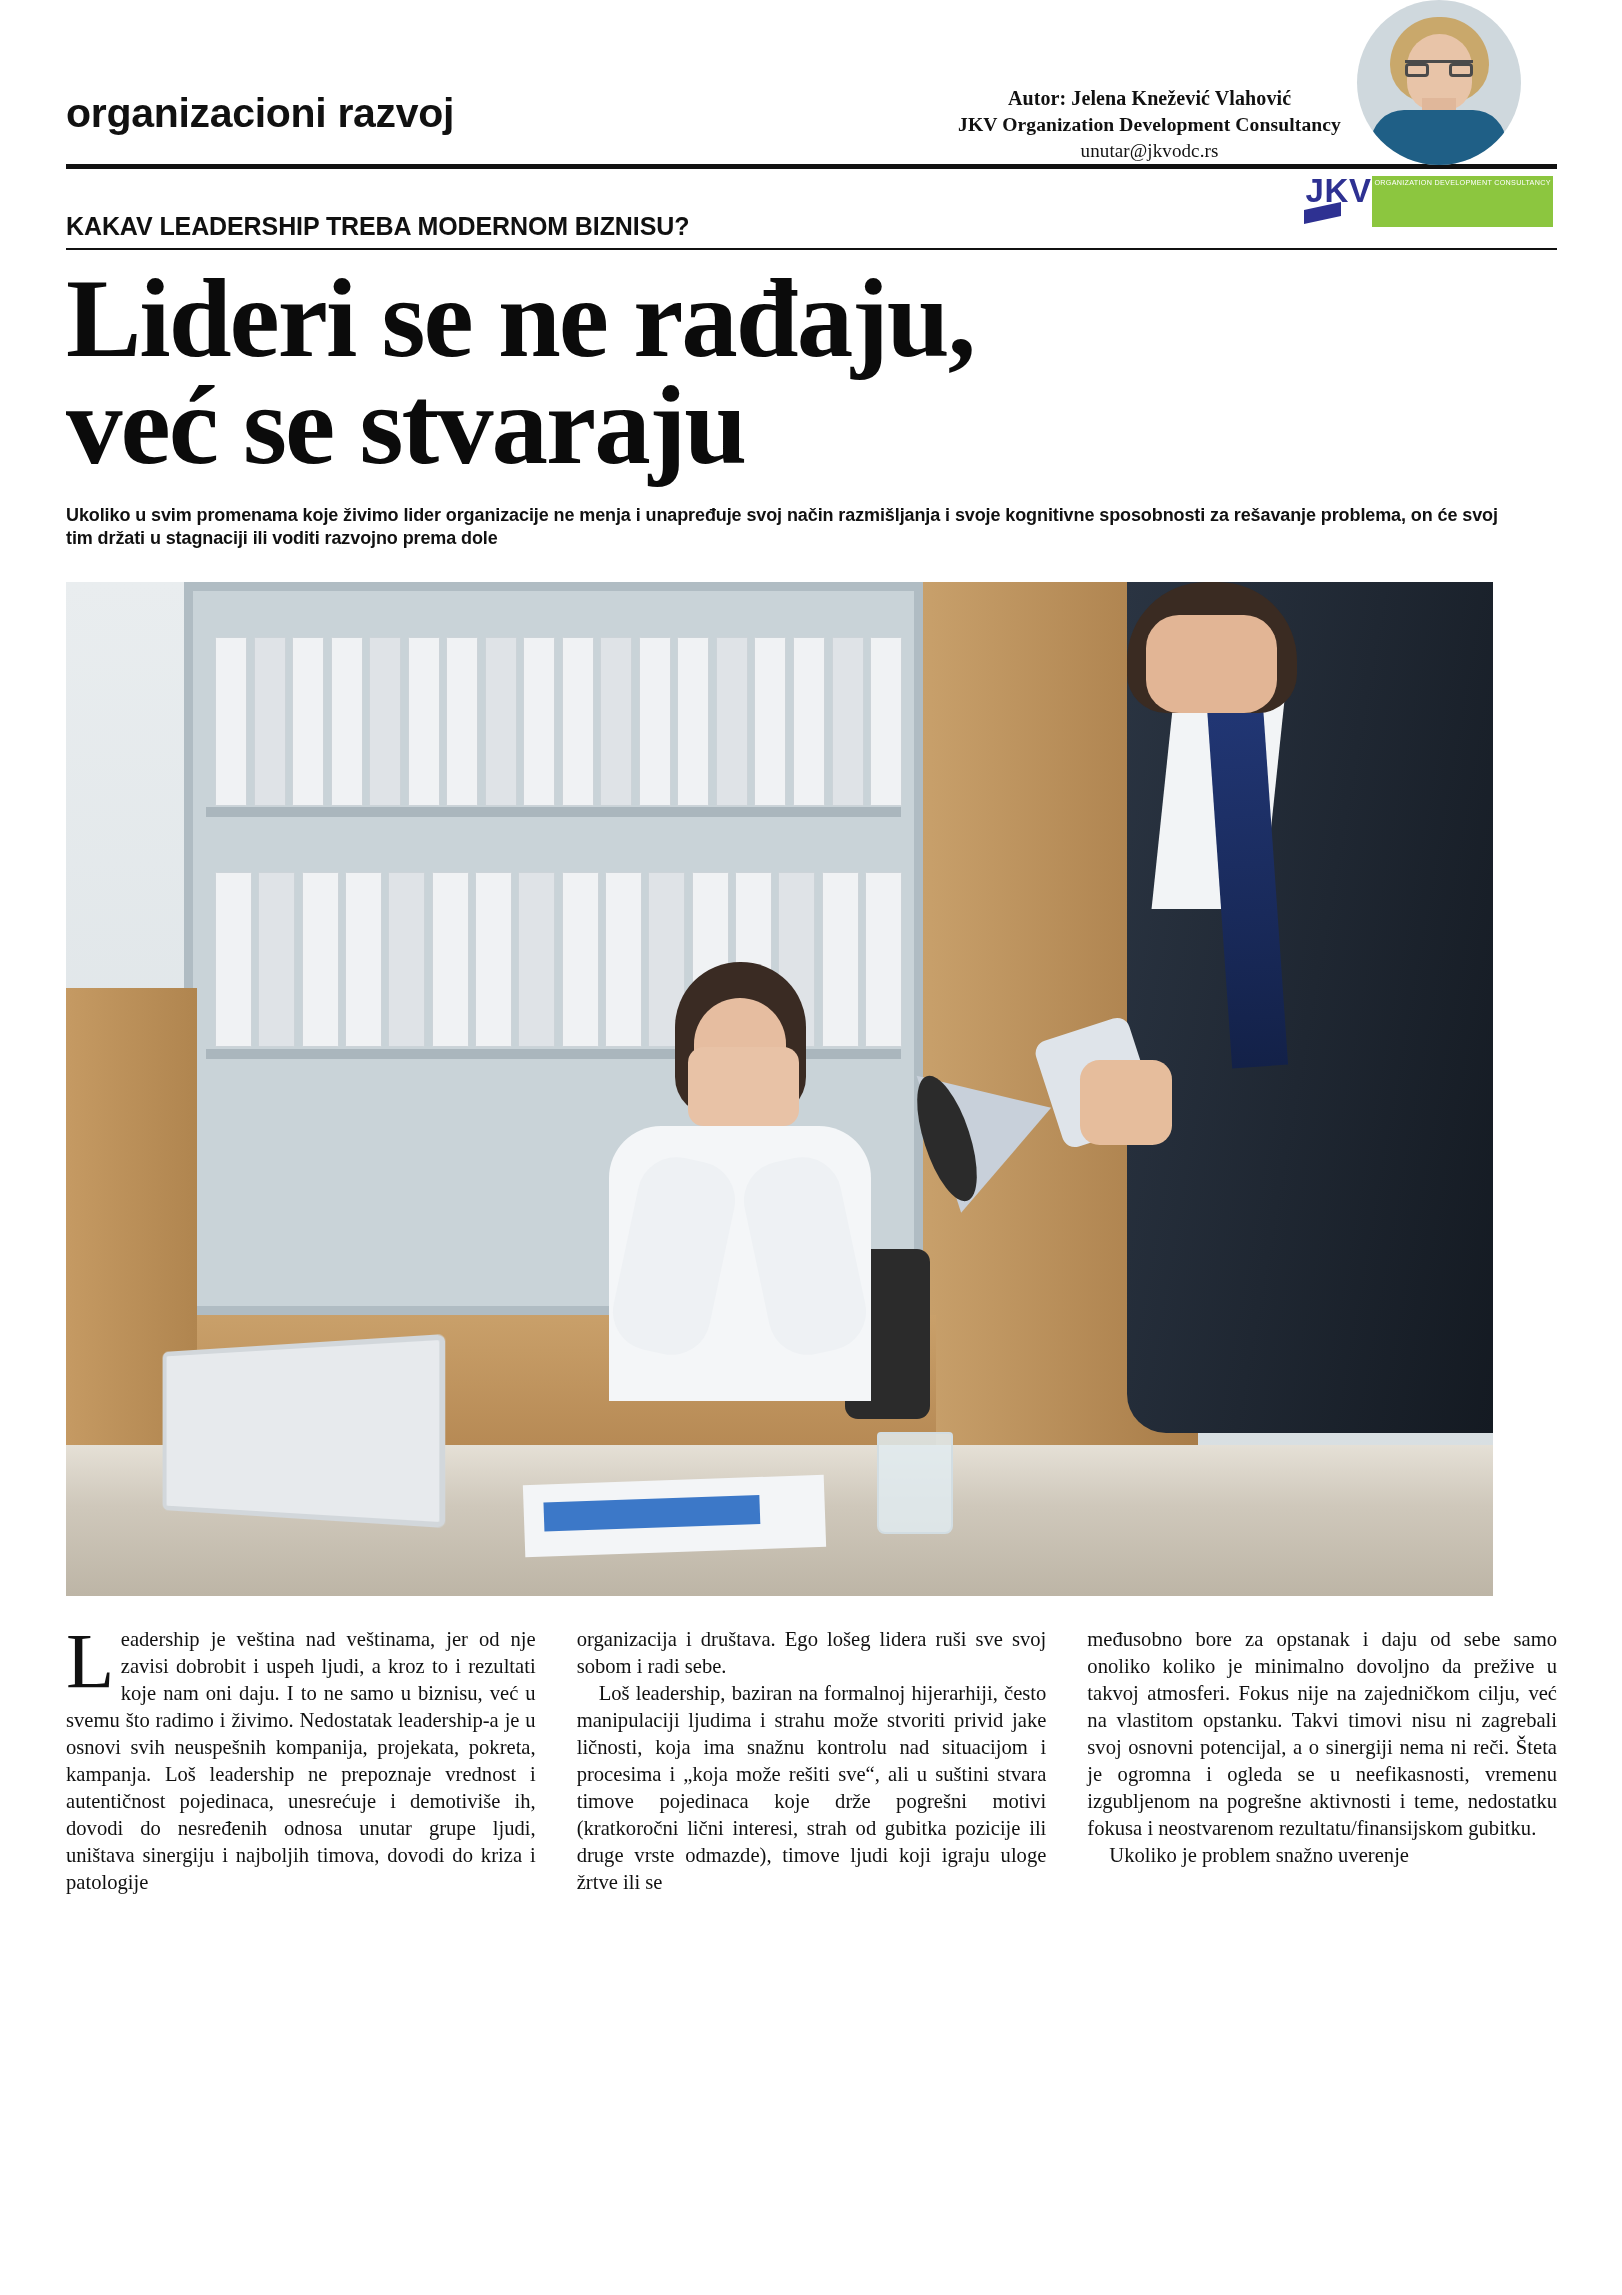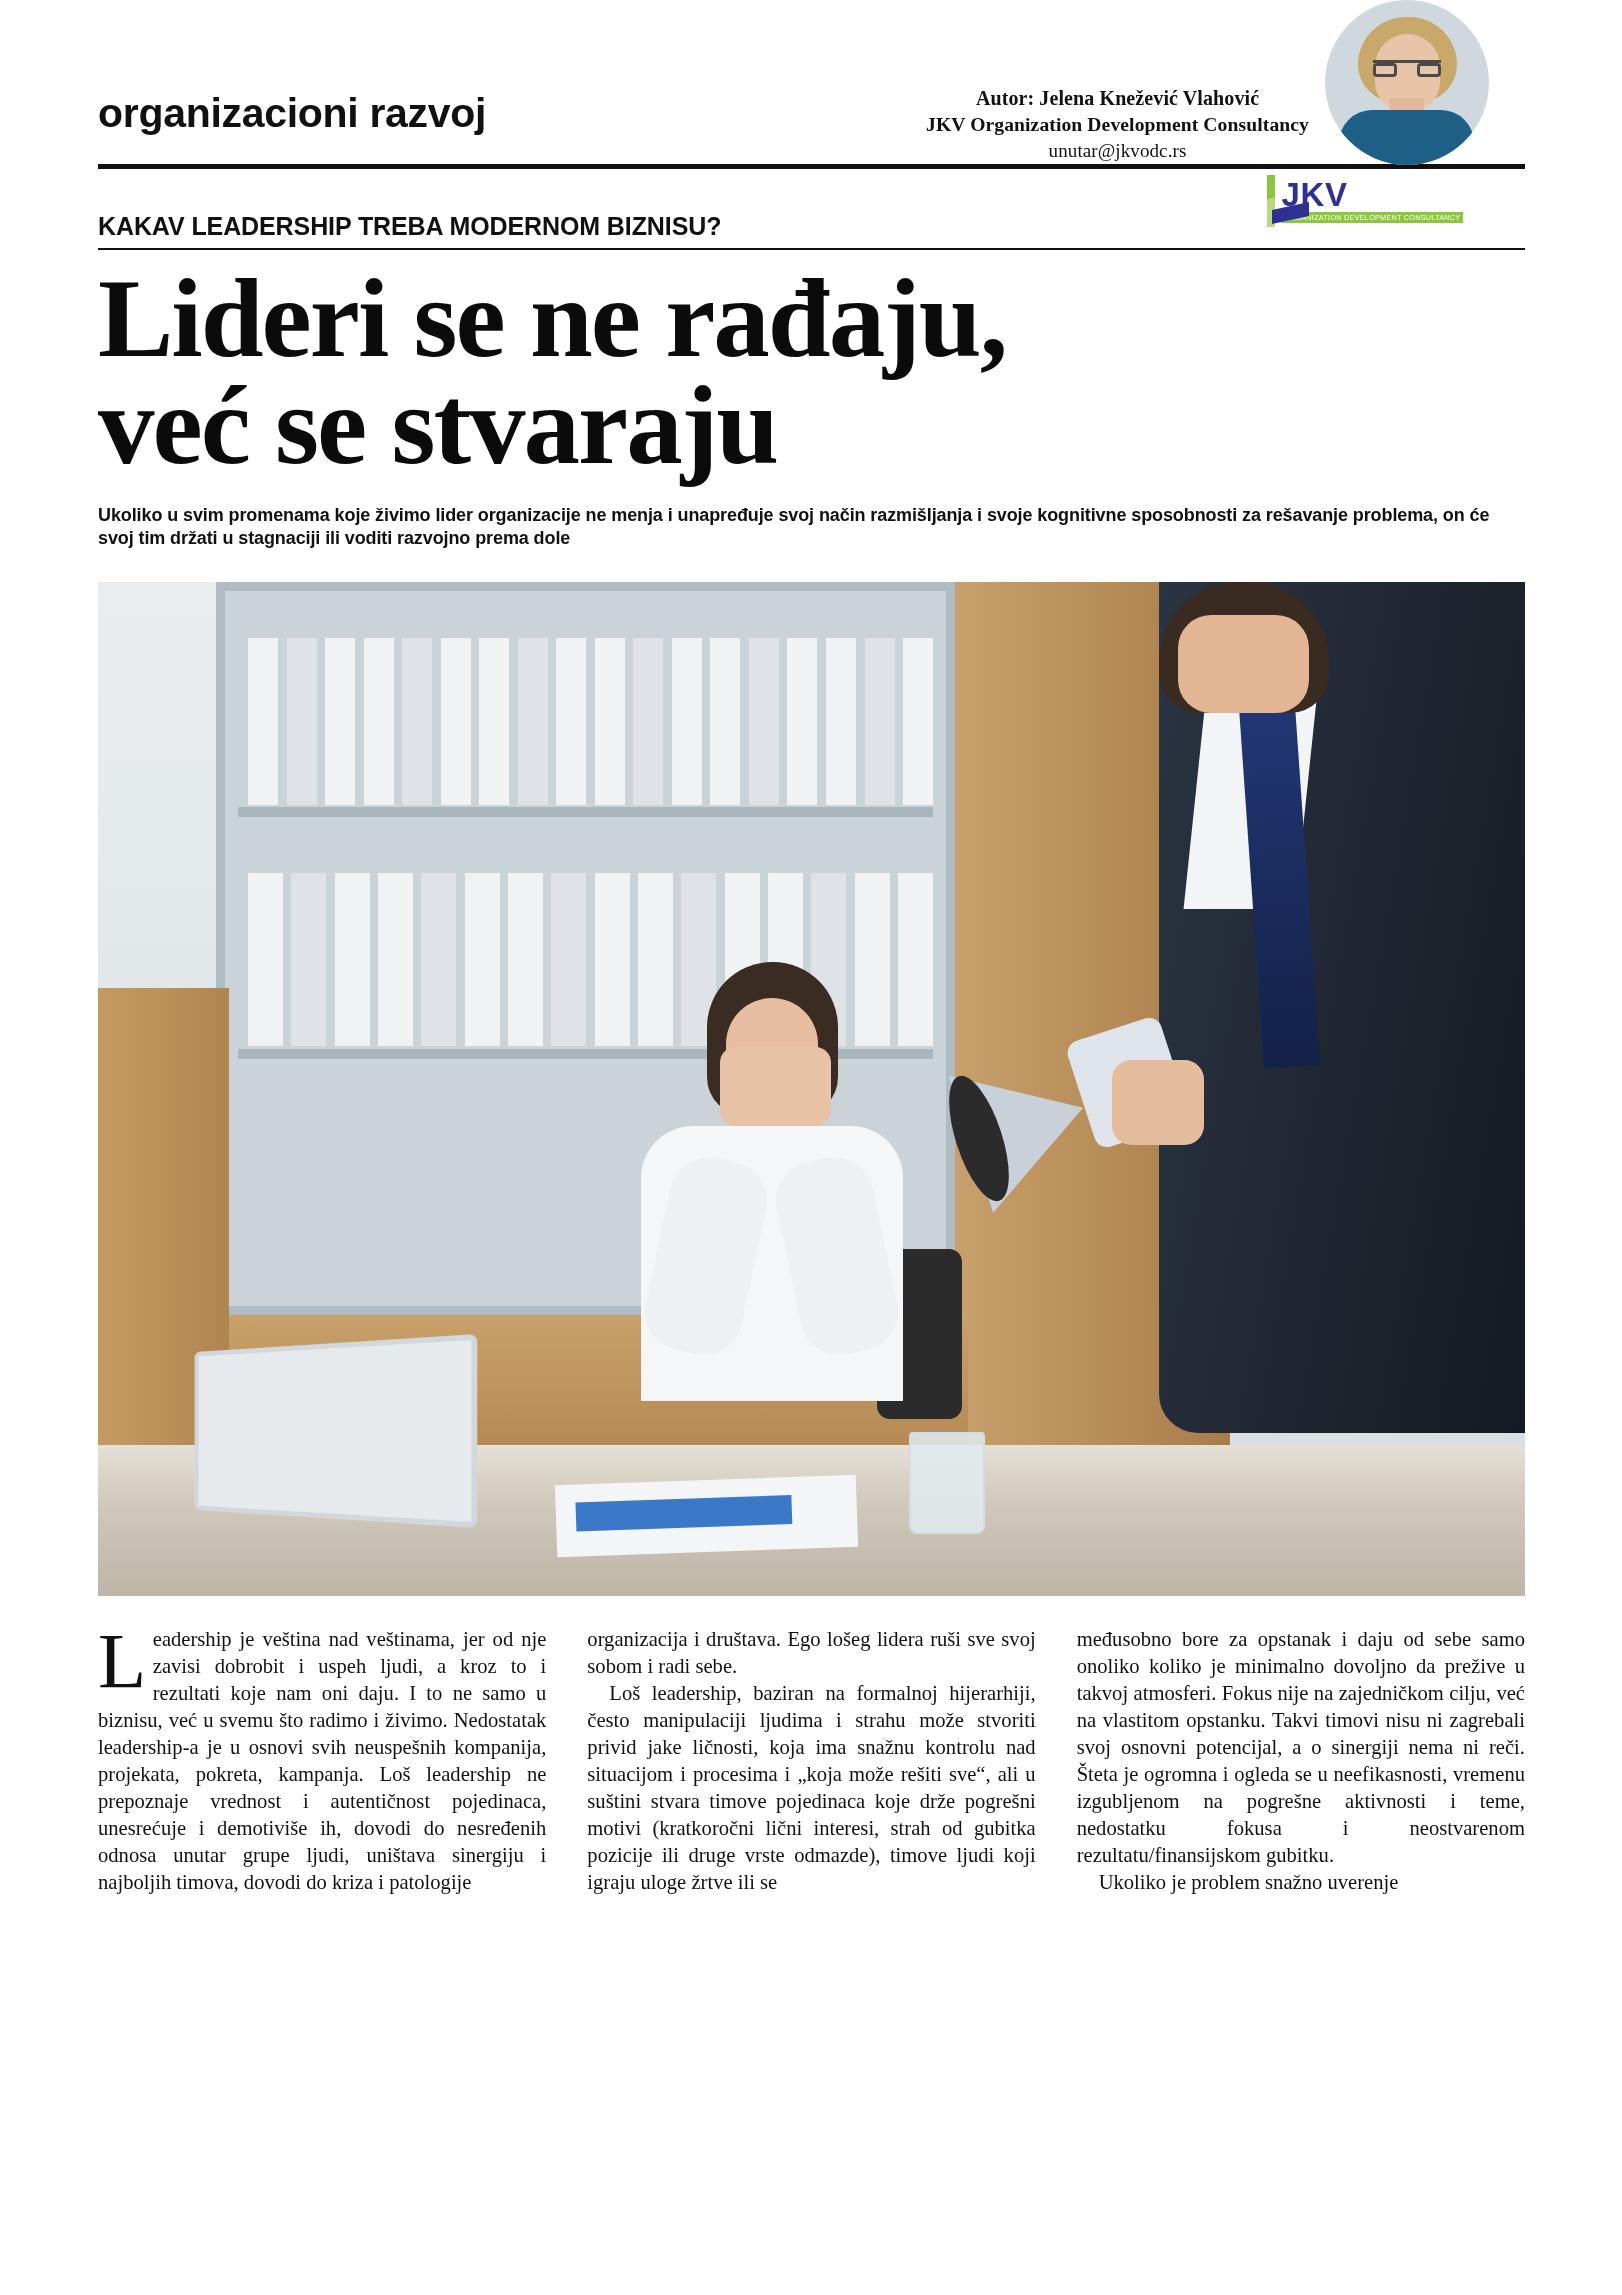--- a/index.html
+++ b/index.html
@@ -13,21 +13,21 @@
     font-family: "Liberation Sans", sans-serif;
     color: #111111;
     position: relative;
     overflow: hidden;
   }
   .page {
     position: relative;
     width: 1623px;
     height: 1933px;
     box-sizing: border-box;
-    padding: 0 98px;
+    padding: 0 66px;
   }
 
   
   .masthead {
     position: relative;
     height: 164px;
   }
   .section-label {
     position: absolute;
     left: 0;
@@ -157,21 +157,20 @@
     content: "";
     position: absolute;
     left: 5.2px; bottom: 6.5px;
     width: 37px; height: 14.4px;
     background: #2e3192;
     transform: skewY(-12deg);
   }
   .logo .txt {
     flex: 1;
     display: flex;
-    flex-direction: column;
     justify-content: center;
     padding-left: 6.5px;
   }
   .logo .txt .big {
     font-size: 33px;
     font-weight: bold;
     color: #2e3192;
     line-height: 0.95;
     letter-spacing: 0.7px;
   }

